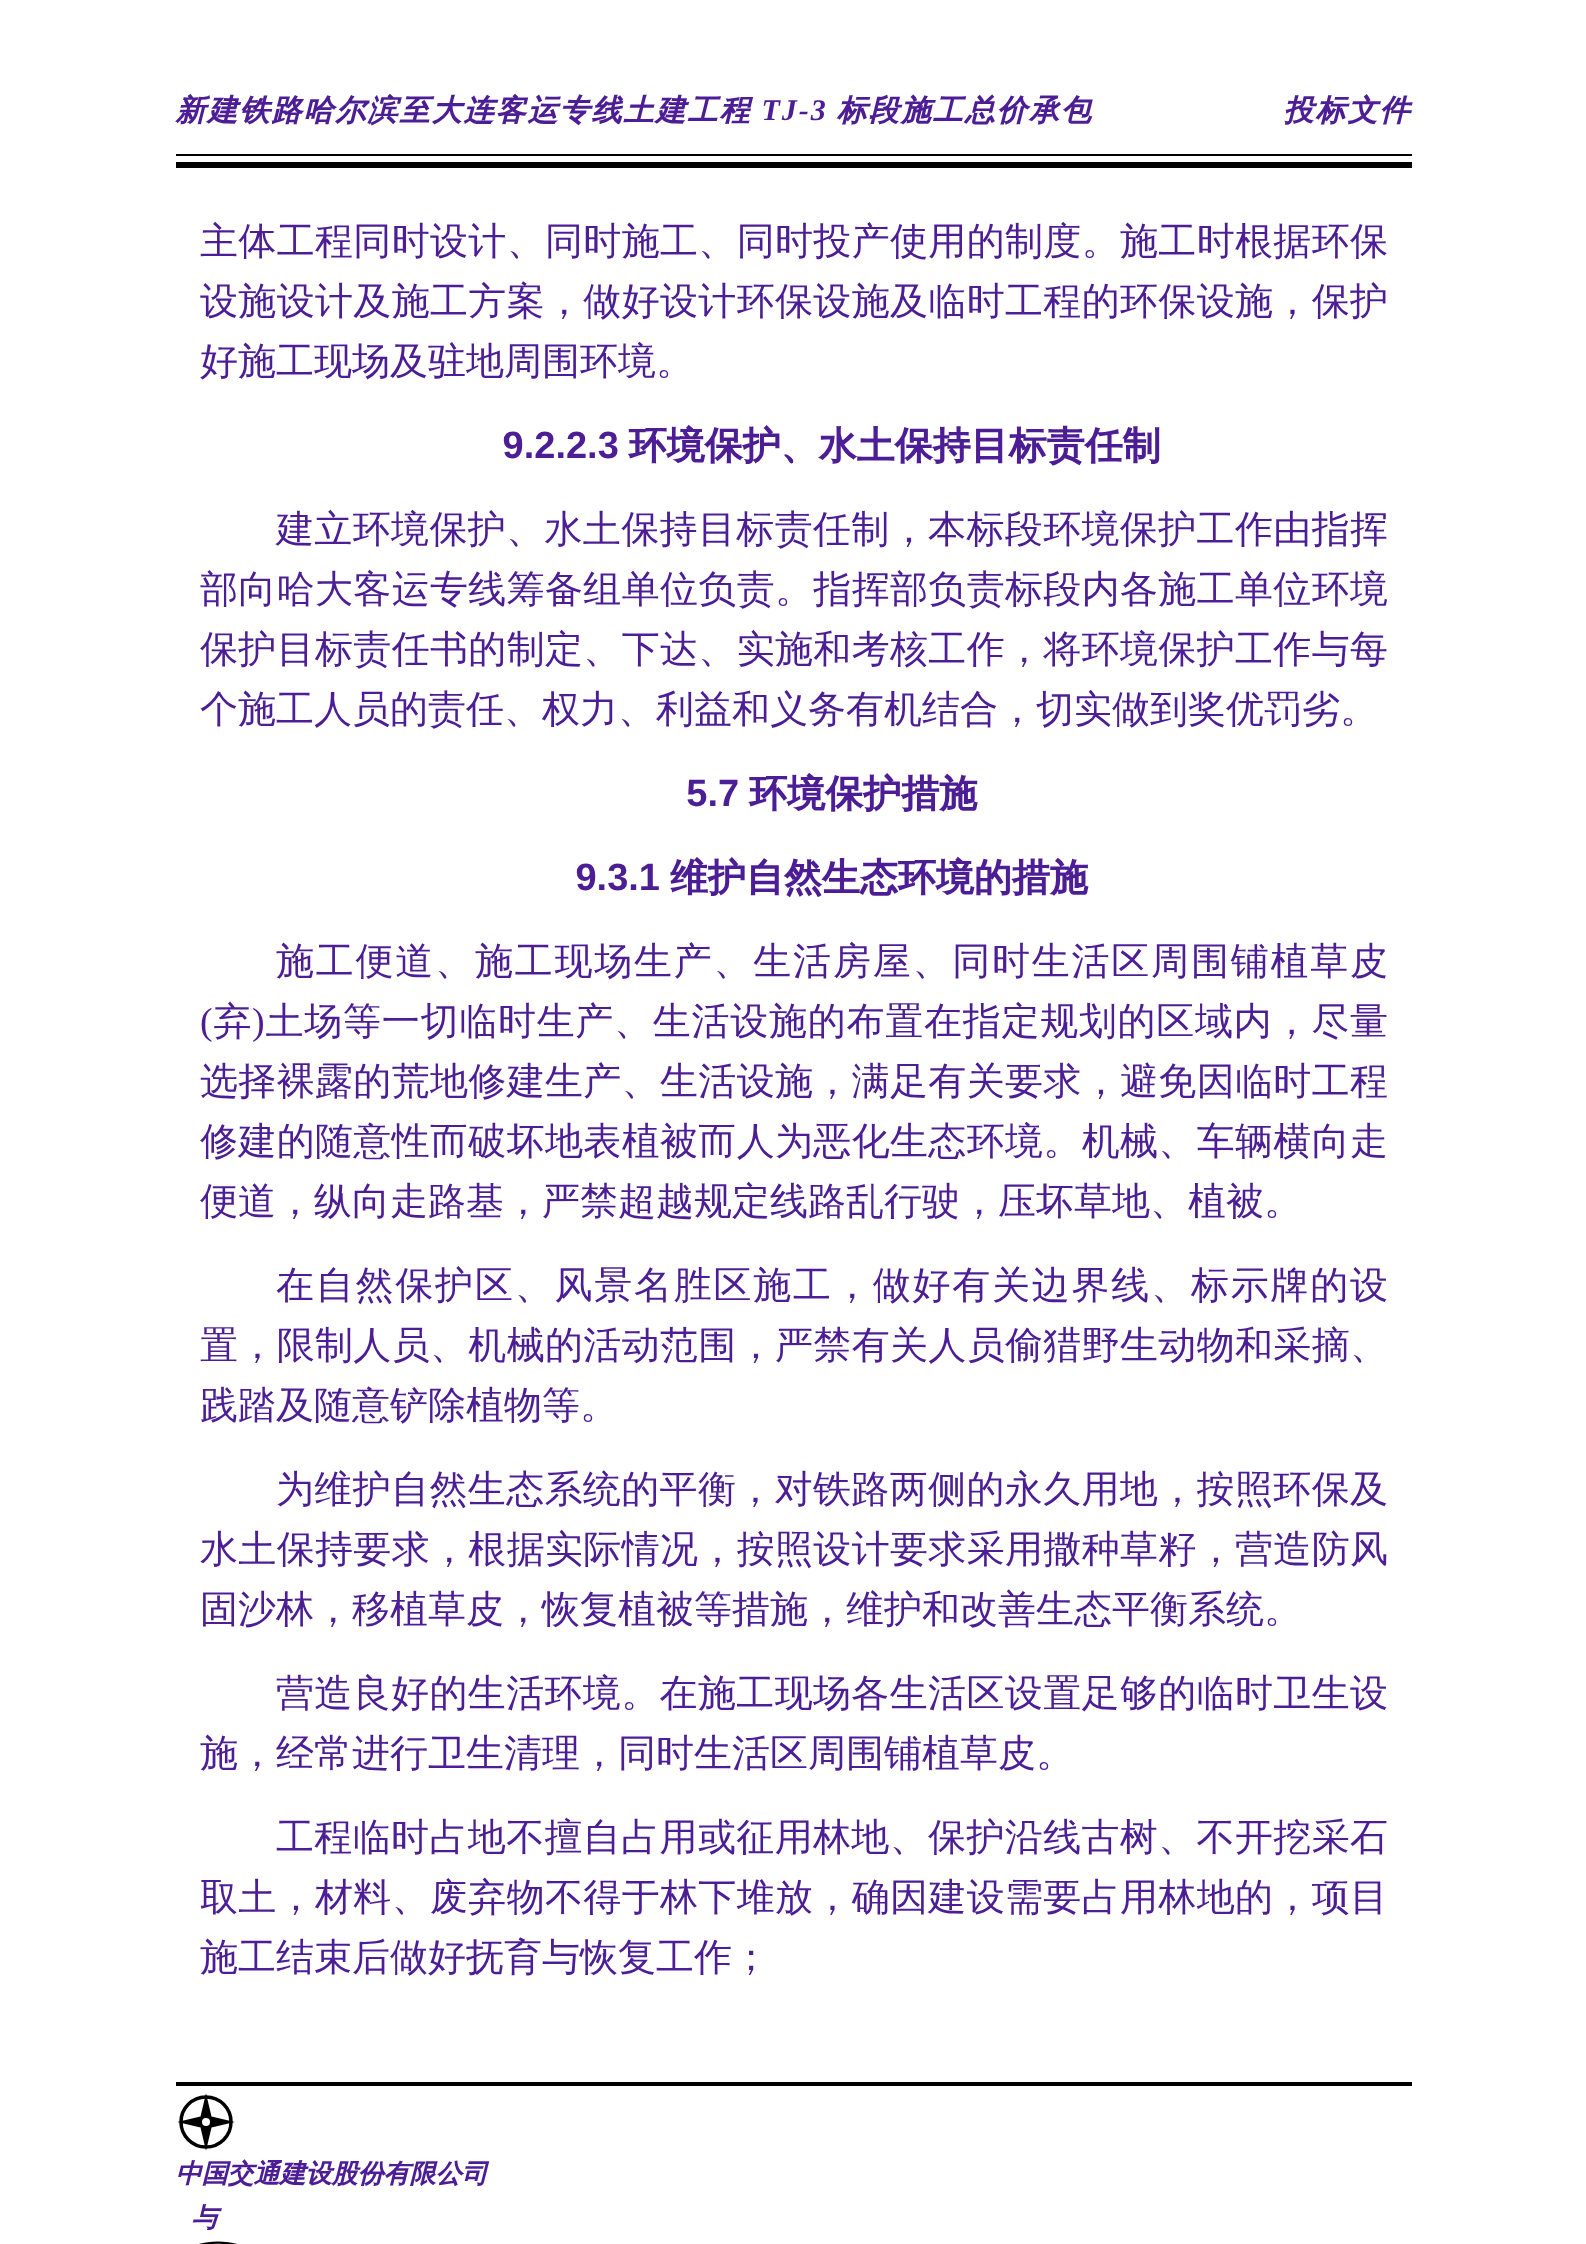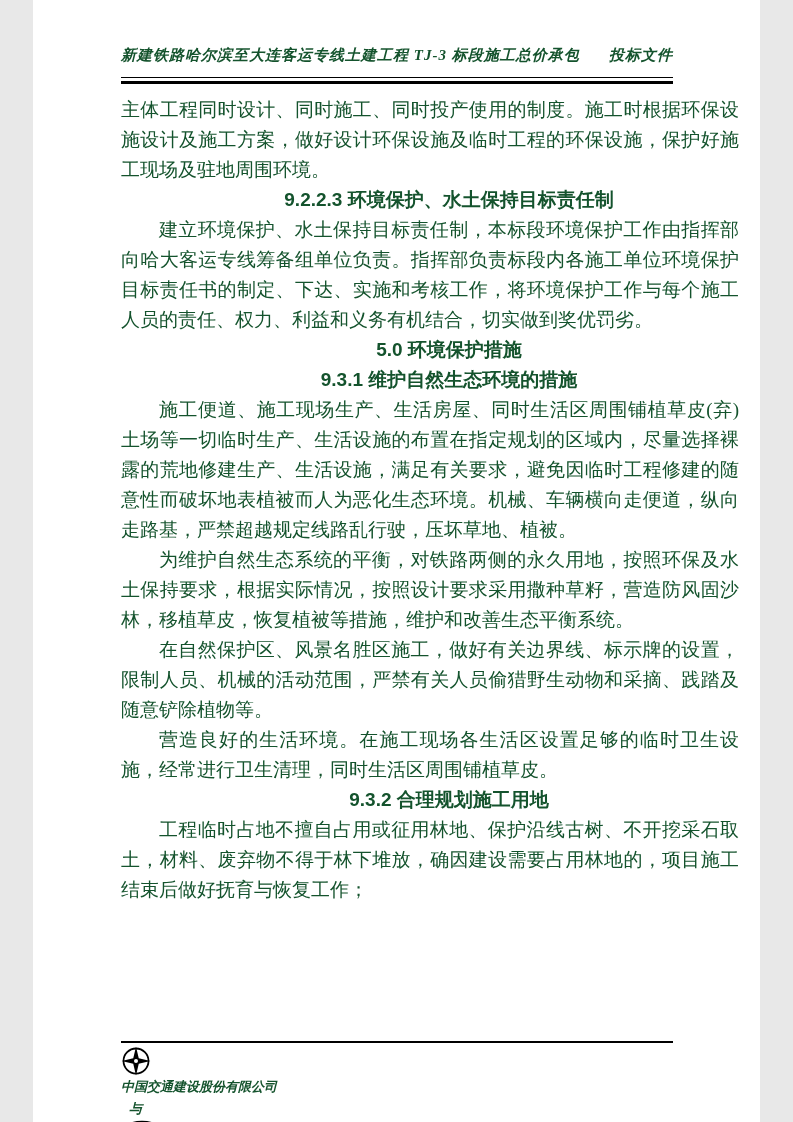--- a/index.html
+++ b/index.html
@@ -1,21 +1,21 @@
 <!DOCTYPE html>
 <html><head>
 <meta charset="utf-8">
 <style>
   html, body { margin: 0; padding: 0; background: #e8e8e8; }
   .page {
     position: relative;
-    width: 727px; height: 1122px;
+    width: 793px; height: 1122px;
     margin: 0 auto;
     background: #ffffff;
-    color: #14532d;
+    color: #4c1d95;
     font-family: "Liberation Serif", serif;
     overflow: hidden;
   }
   
   .header {
     position: absolute;
     left: 88px; right: 87px; top: 46px;
     display: flex; justify-content: space-between; align-items: flex-end;
     font-family: "Liberation Serif", serif;
     font-style: italic; font-weight: bold;
@@ -31,21 +31,21 @@
   }
   
   .doc-body {
     position: absolute;
     left: 88px; top: 95px;
     width: 618px;
     font-size: 19px;
     line-height: 30px;
     text-align: justify;
   }
-  .doc-body p { margin: 0; }
+  .doc-body p { margin: 12px; }
   .blk-p       { text-indent: 2em; }
   .blk-p-cont  { text-indent: 0; }
   .blk-h {
     font-family: "Liberation Sans", sans-serif;
     font-weight: 700;
     text-indent: 2em;
     text-align: center;
   }
   
   .footer-rule {
@@ -93,27 +93,26 @@
   <div class="header">
     <span>新建铁路哈尔滨至大连客运专线土建工程 TJ-3 标段施工总价承包</span>
     <span>投标文件</span>
   </div>
   <div class="header-rule"></div>
 
   <div class="doc-body">
     <p class="blk-p-cont">主体工程同时设计、同时施工、同时投产使用的制度。施工时根据环保设施设计及施工方案，做好设计环保设施及临时工程的环保设施，保护好施工现场及驻地周围环境。</p>
     <p class="blk-h">9.2.2.3 环境保护、水土保持目标责任制</p>
     <p class="blk-p">建立环境保护、水土保持目标责任制，本标段环境保护工作由指挥部向哈大客运专线筹备组单位负责。指挥部负责标段内各施工单位环境保护目标责任书的制定、下达、实施和考核工作，将环境保护工作与每个施工人员的责任、权力、利益和义务有机结合，切实做到奖优罚劣。</p>
-    <p class="blk-h">5.0 环境保护措施</p>
+    <p class="blk-h">5.7 环境保护措施</p>
     <p class="blk-h">9.3.1 维护自然生态环境的措施</p>
     <p class="blk-p">施工便道、施工现场生产、生活房屋、同时生活区周围铺植草皮(弃)土场等一切临时生产、生活设施的布置在指定规划的区域内，尽量选择裸露的荒地修建生产、生活设施，满足有关要求，避免因临时工程修建的随意性而破坏地表植被而人为恶化生态环境。机械、车辆横向走便道，纵向走路基，严禁超越规定线路乱行驶，压坏草地、植被。</p>
+    <p class="blk-p">在自然保护区、风景名胜区施工，做好有关边界线、标示牌的设置，限制人员、机械的活动范围，严禁有关人员偷猎野生动物和采摘、践踏及随意铲除植物等。</p>
     <p class="blk-p">为维护自然生态系统的平衡，对铁路两侧的永久用地，按照环保及水土保持要求，根据实际情况，按照设计要求采用撒种草籽，营造防风固沙林，移植草皮，恢复植被等措施，维护和改善生态平衡系统。</p>
-    <p class="blk-p">在自然保护区、风景名胜区施工，做好有关边界线、标示牌的设置，限制人员、机械的活动范围，严禁有关人员偷猎野生动物和采摘、践踏及随意铲除植物等。</p>
     <p class="blk-p">营造良好的生活环境。在施工现场各生活区设置足够的临时卫生设施，经常进行卫生清理，同时生活区周围铺植草皮。</p>
-    <p class="blk-h">9.3.2 合理规划施工用地</p>
     <p class="blk-p">工程临时占地不擅自占用或征用林地、保护沿线古树、不开挖采石取土，材料、废弃物不得于林下堆放，确因建设需要占用林地的，项目施工结束后做好抚育与恢复工作；</p>
   </div>
 
   <div class="footer-rule"></div>
   <div class="footer">
     <svg class="compass" viewBox="0 0 24 24">
       <circle cx="12" cy="12" r="10" fill="none" stroke="#000" stroke-width="1.4"></circle>
       <path d="M12 0.5 L14.2 9.8 L23.5 12 L14.2 14.2 L12 23.5 L9.8 14.2 L0.5 12 L9.8 9.8 Z" fill="#000"></path>
       <circle cx="12" cy="12" r="1.6" fill="#fff"></circle>
     </svg>

